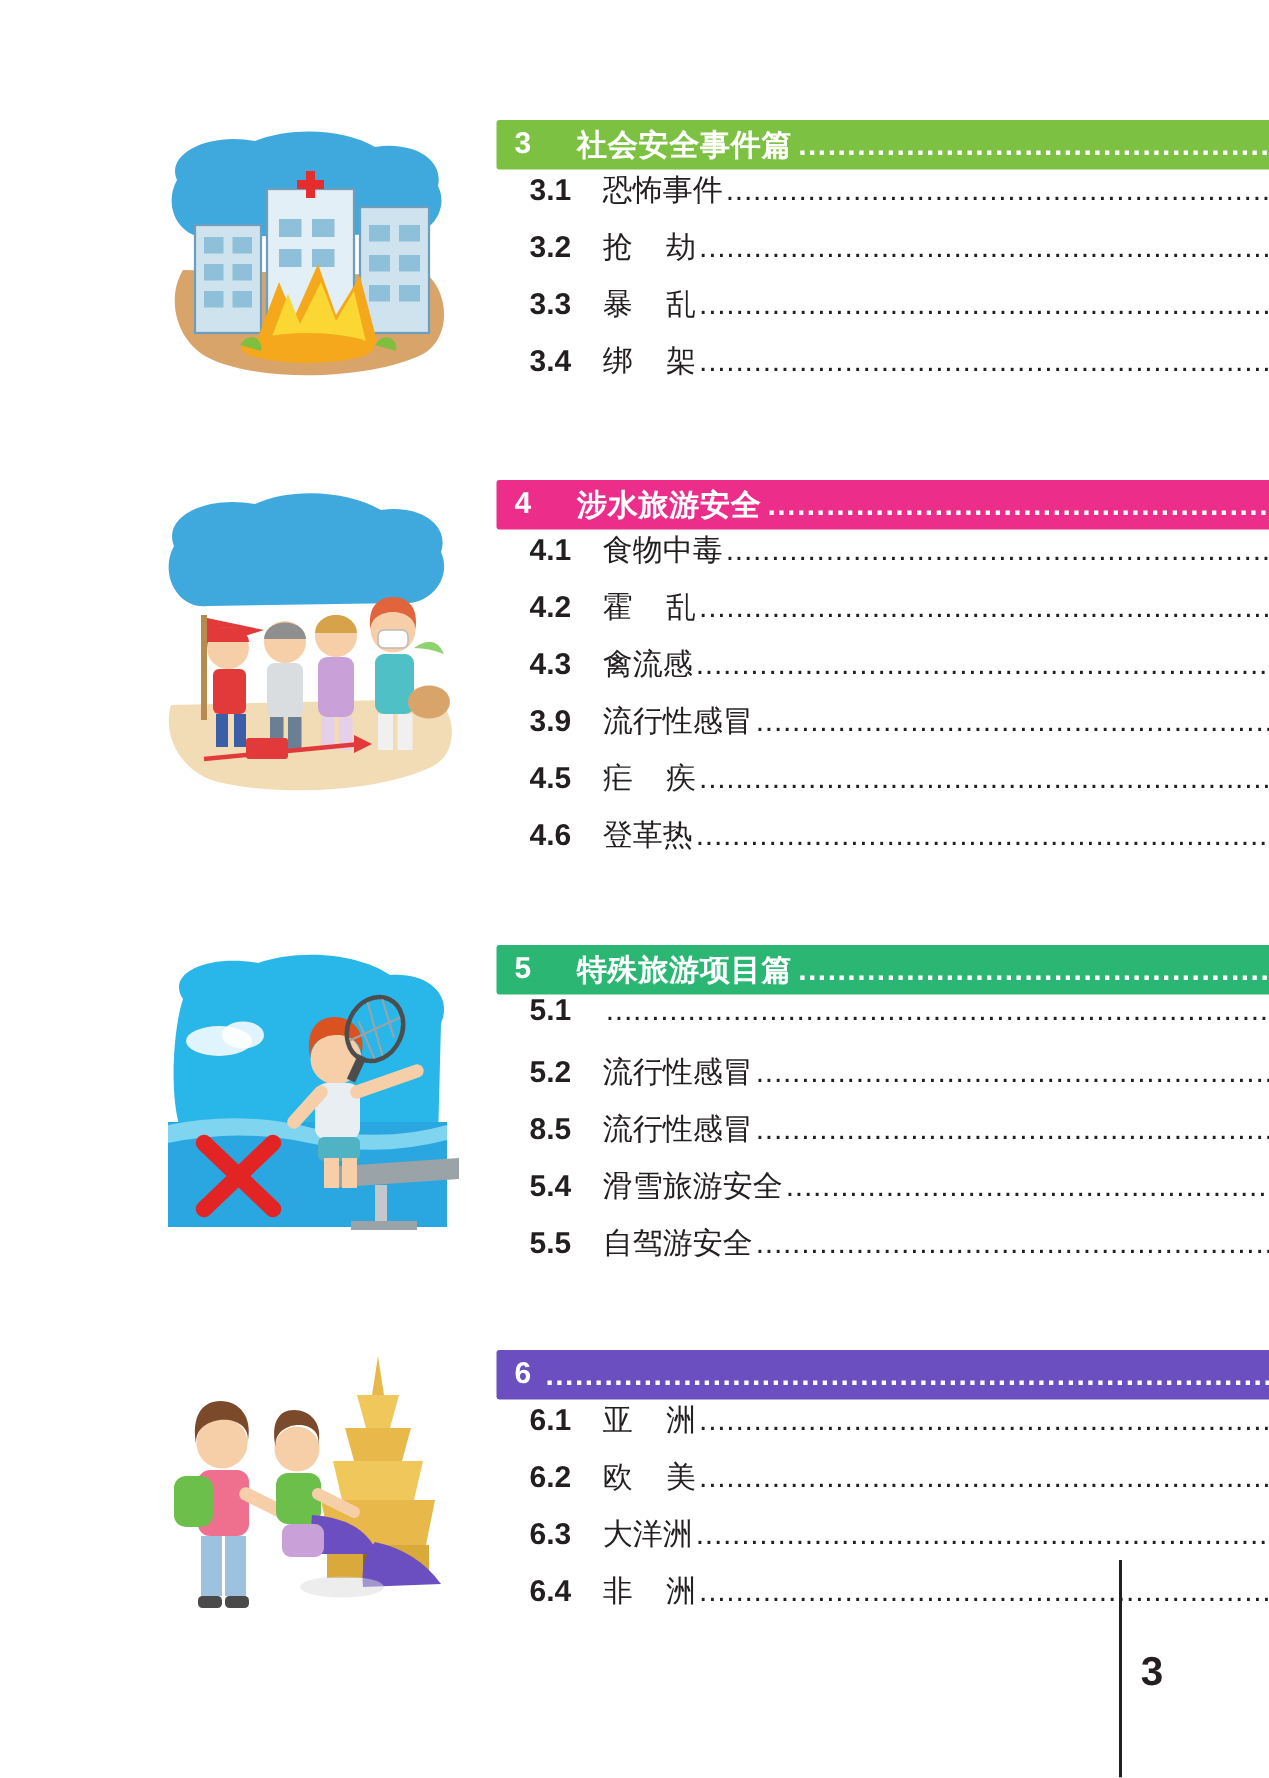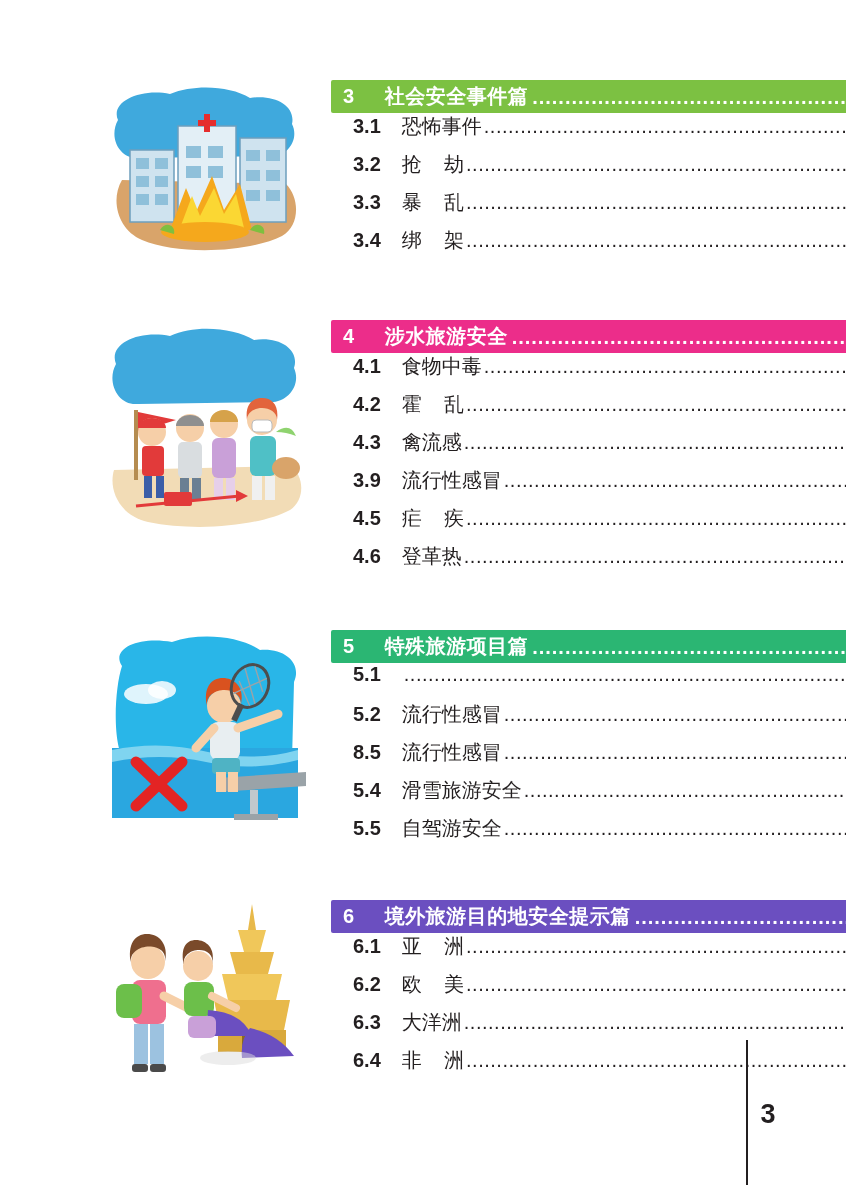--- a/index.html
+++ b/index.html
@@ -401,21 +401,20 @@
           <path d="M112,96 L136,108" stroke="#f6cfa8" stroke-width="8" stroke-linecap="round"></path>
         </g>
         <path d="M104,140 q40,6 86,6" stroke="#c9a0d8" stroke-width="0" fill="none"></path>
         <path d="M150,128 q28,6 44,28 l-52,2 q-2,-18 8,-30 z" fill="#6b4fc0"></path>
         <ellipse cx="128" cy="158" rx="28" ry="7" fill="#dcdcdc" opacity="0.5"></ellipse>
       </svg>
     </div>
     <div class="listcol">
       <div class="bar" style="background:#6b4fc0">
         <span class="num">6</span>
-        <span class="btitle">境外旅游目的地安全提示篇</span>
         <span class="bdots">...................................................................................</span>
 
       </div>
       <div class="entry">
         <span class="enum">6.1</span>
         <span class="etitle">亚    洲</span>
         <span class="edots">...................................................................................</span>
 
       </div>
       <div class="entry">

